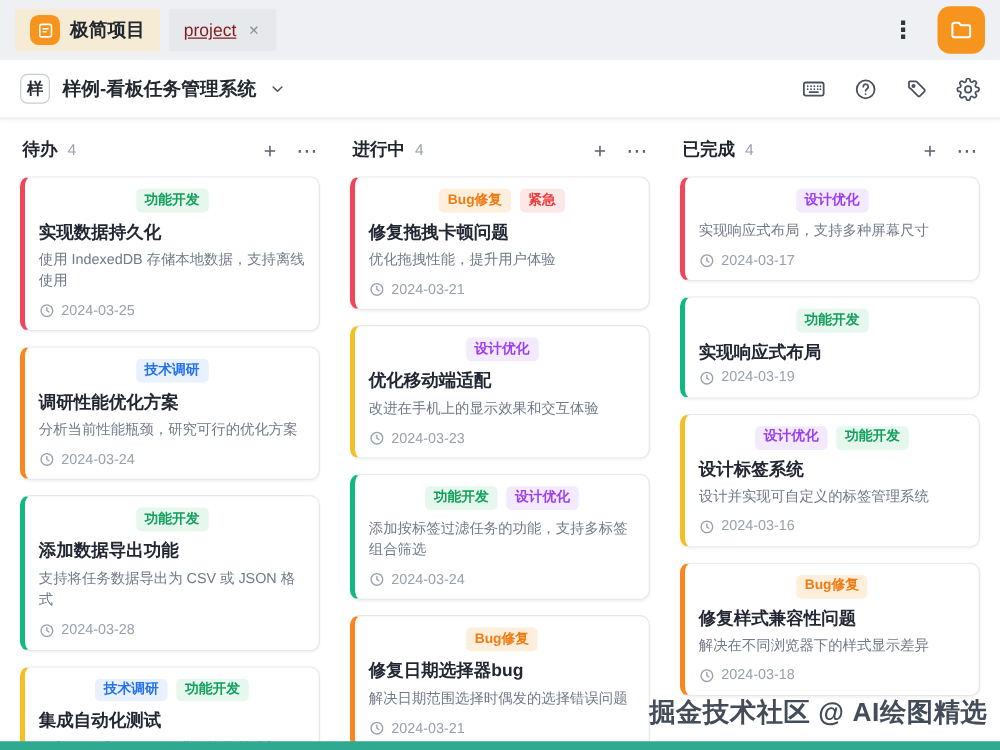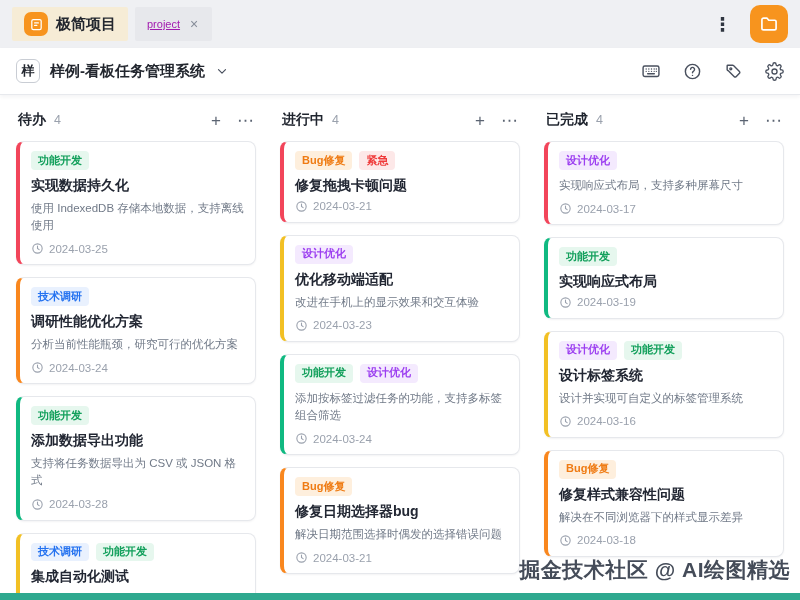--- a/index.html
+++ b/index.html
@@ -15,21 +15,21 @@
     height:48px; background:#eff0f3;
     display:flex; align-items:center; padding:0 12px; gap:7px;
   }
   .tab {
     display:inline-flex; align-items:center; gap:8px;
     height:34px; padding:0 12px; border-radius:2px; cursor:pointer;
   }
   .tab-app { background:#f6ecd6; }
   .tab-app .tab-label { font-weight:700; font-size:15px; color:#23272f; }
   .tab-project { background:#e7e8ec; }
-  .tab-project .tab-label { font-size:11px; color:#a21caf;text-decoration:underline; }
+  .tab-project .tab-label { font-size:14px; color:#7f1d1d;text-decoration:underline; }
   .tab-close { font-size:14px; color:#868d99; line-height:1; padding:1px 2px; }
   .tab-icon {
     width:24px; height:24px; border-radius:7px; background:#f7941e;
     display:flex; align-items:center; justify-content:center; flex:0 0 auto;
   }
   .tabbar-right { margin-left:auto; display:flex; align-items:center; gap:16px; }
   .menu-dots { font-size:19px; font-weight:700; color:#2f3540; cursor:pointer; padding:0 2px; }
   .brand-btn {
     width:38px; height:38px; border:none; border-radius:10px; background:#f7941e;
     display:flex; align-items:center; justify-content:center; cursor:pointer;
@@ -65,21 +65,21 @@
   .col-actions { margin-left:auto; display:flex; align-items:center; gap:16px; }
   .col-btn {
     background:none; border:none; cursor:pointer; color:#5b6472;
     font-size:17px; line-height:1; padding:0; font-weight:400;
   }
   .card {
     background:#fff; border:1px solid #e6e8ec; border-left-width:4px;
     border-radius:8px; padding:9px 11px 9px 11px; margin-bottom:12px;
     box-shadow:0 1px 2px rgba(16,24,40,.05); cursor:pointer;
   }
-  .tags { display:flex; flex-wrap:wrap; gap:7px; margin-bottom:7px; }
+  .tags { display:flex; flex-wrap:wrap; gap:7px; margin-bottom:7px;justify-content:center; }
   .tag {
     font-size:11px; font-weight:700; padding:2.5px 7px; border-radius:4px;
     line-height:1.25; white-space:nowrap;
   }
   .card-title { font-size:14px; font-weight:700; color:#222733; margin-bottom:5px; }
   .card-desc { font-size:11.5px; color:#717a88; line-height:1.5; margin-bottom:8px; }
   .card-date { display:flex; align-items:center; gap:5px; font-size:11.5px; color:#9aa1ad; }
   .clock { display:flex; align-items:center; }
 
   
@@ -234,20 +234,21 @@
           <button class="col-btn">+</button>
           <button class="col-btn">⋯</button>
         </div>
       </div>
       <article class="card" style="border-left-color: rgb(242, 69, 90);">
         <div class="tags">
           <span class="tag" style="color: rgb(239, 123, 19); background: rgb(254, 239, 221);">Bug修复</span>
           <span class="tag" style="color: rgb(239, 59, 59); background: rgb(253, 232, 232);">紧急</span>
         </div>
         <div class="card-title">修复拖拽卡顿问题</div>
+        <div class="card-desc">优化拖拽性能，提升用户体验</div>
         <div class="card-date">
           <span class="clock">
             <svg viewBox="0 0 24 24" width="13" height="13" fill="none" stroke="#9aa1ad" stroke-width="2" stroke-linecap="round">
               <circle cx="12" cy="12" r="8.6"></circle>
               <path d="M12 7.5V12l3 2"></path>
             </svg>
           </span>
           <span>2024-03-21</span>
         </div>
       </article>

